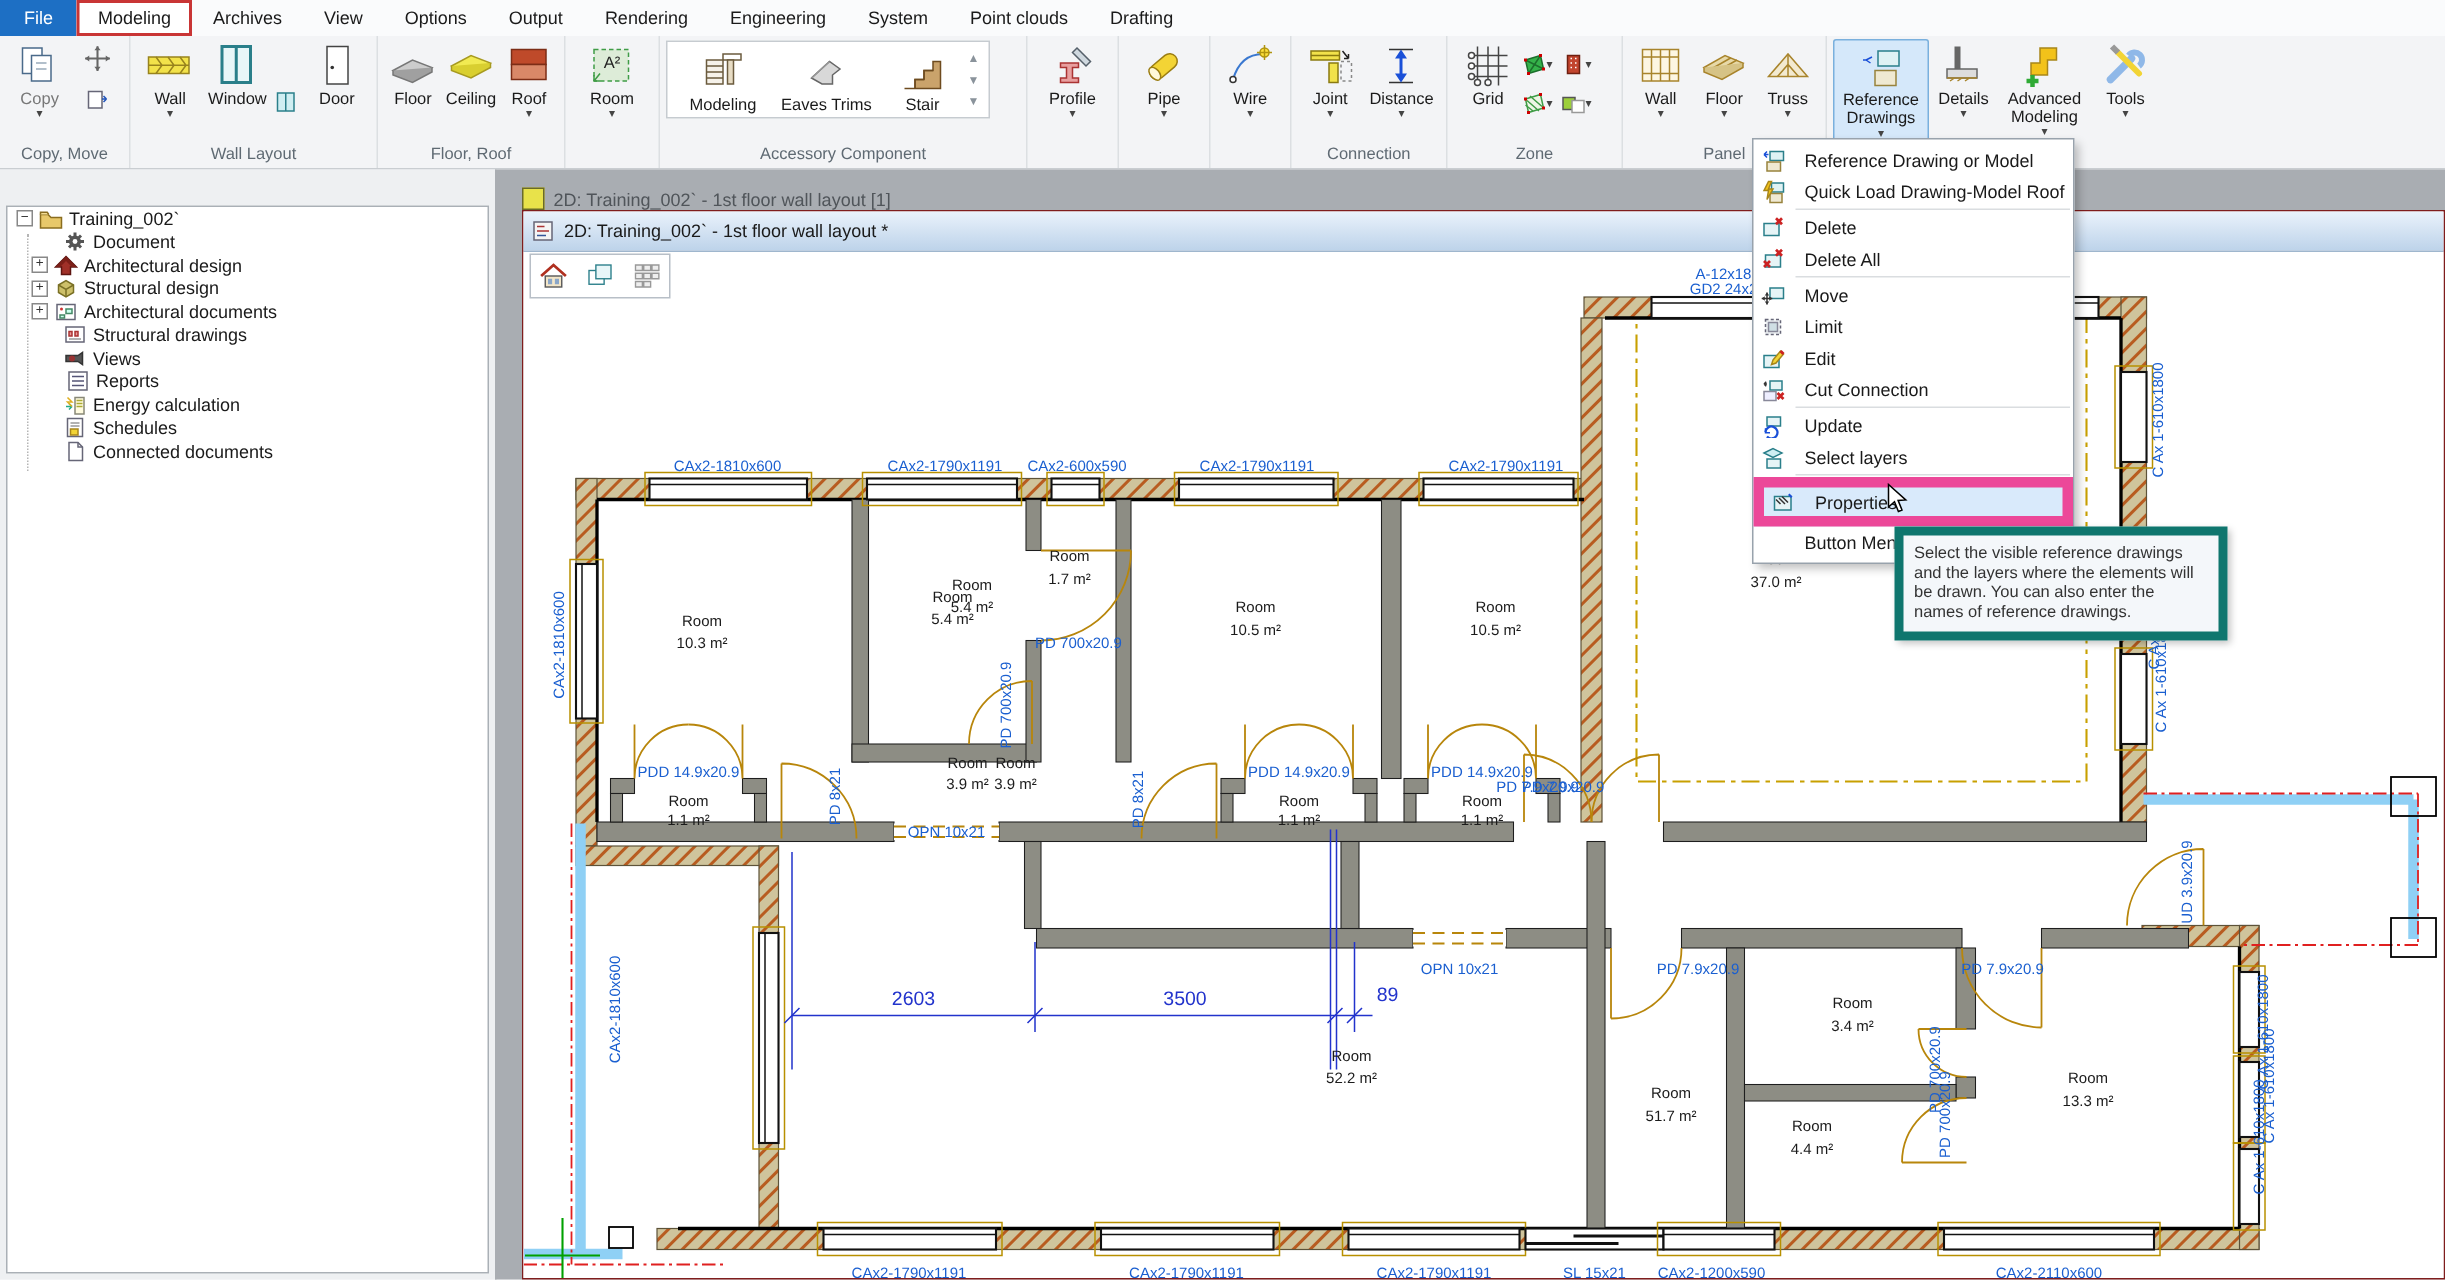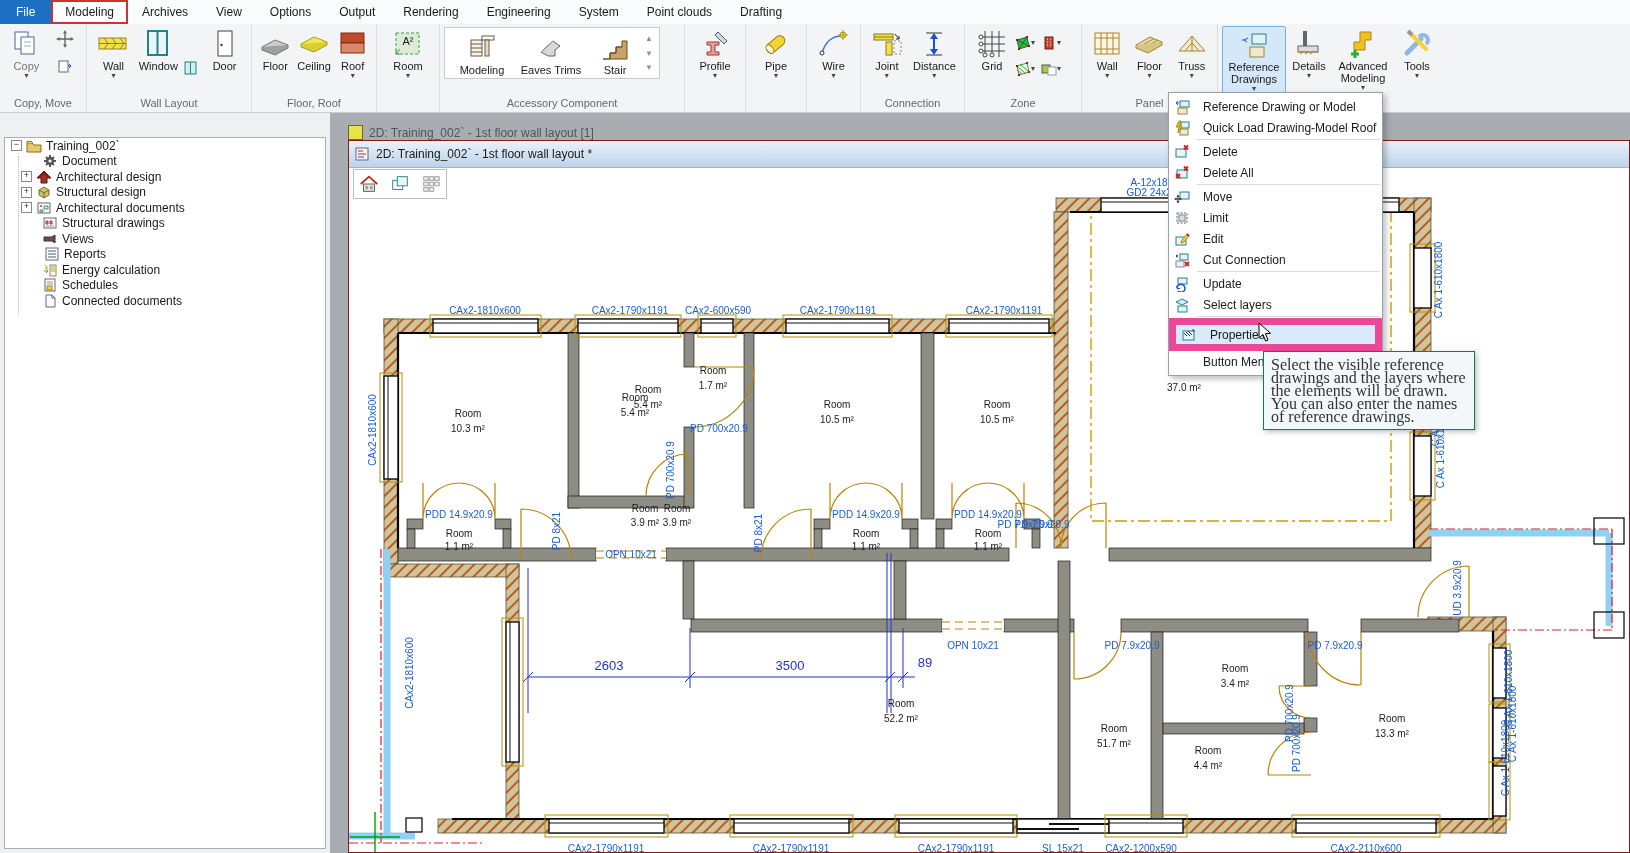--- a/index.html
+++ b/index.html
@@ -66,21 +66,21 @@
   .gx{stroke:#00a000;stroke-width:1.4;}
   
   #cmenu{position:absolute;left:1168px;top:92px;width:213px;background:#fff;border:1px solid #98a2ac;box-shadow:3px 3px 6px rgba(0,0,0,.25);padding:3px 0;z-index:10;}
   .mitem{height:21px;display:flex;align-items:center;position:relative;}
   .mitem .mico{width:26px;display:flex;justify-content:center;flex:none;}
   .mitem .mtx{padding-left:8px;white-space:nowrap;}
   .mitem.hl{background:#d9eafb;border:7px solid #ec4899;height:19px;}
   .msep{height:1px;background:#dadde0;margin:1px 2px 1px 28px;}
   .mico svg{width:16px;height:16px;}
   
-  #tooltip{position:absolute;left:1263px;top:351px;width:196px;background:#f4f7fa;border:1px solid #0f766e;box-shadow:2px 2px 5px rgba(0,0,0,.25);padding:6px 7px;font-size:16px;line-height:13px;color:#333;z-index:12;font-family:Liberation Serif, serif;}
+  #tooltip{position:absolute;left:1263px;top:351px;width:196px;background:#f4f7fa;border:6px solid #0f766e;box-shadow:2px 2px 5px rgba(0,0,0,.25);padding:6px 7px;font-size:11px;line-height:13px;color:#333;z-index:12;}
   #cursor{position:absolute;left:1258px;top:322px;z-index:20;}
 </style>
 </head>
 <body>
 
 <div id="menubar">
   <div class="tab file">File</div>
   <div class="tab active">Modeling</div>
   <div class="tab">Archives</div>
   <div class="tab">View</div>

